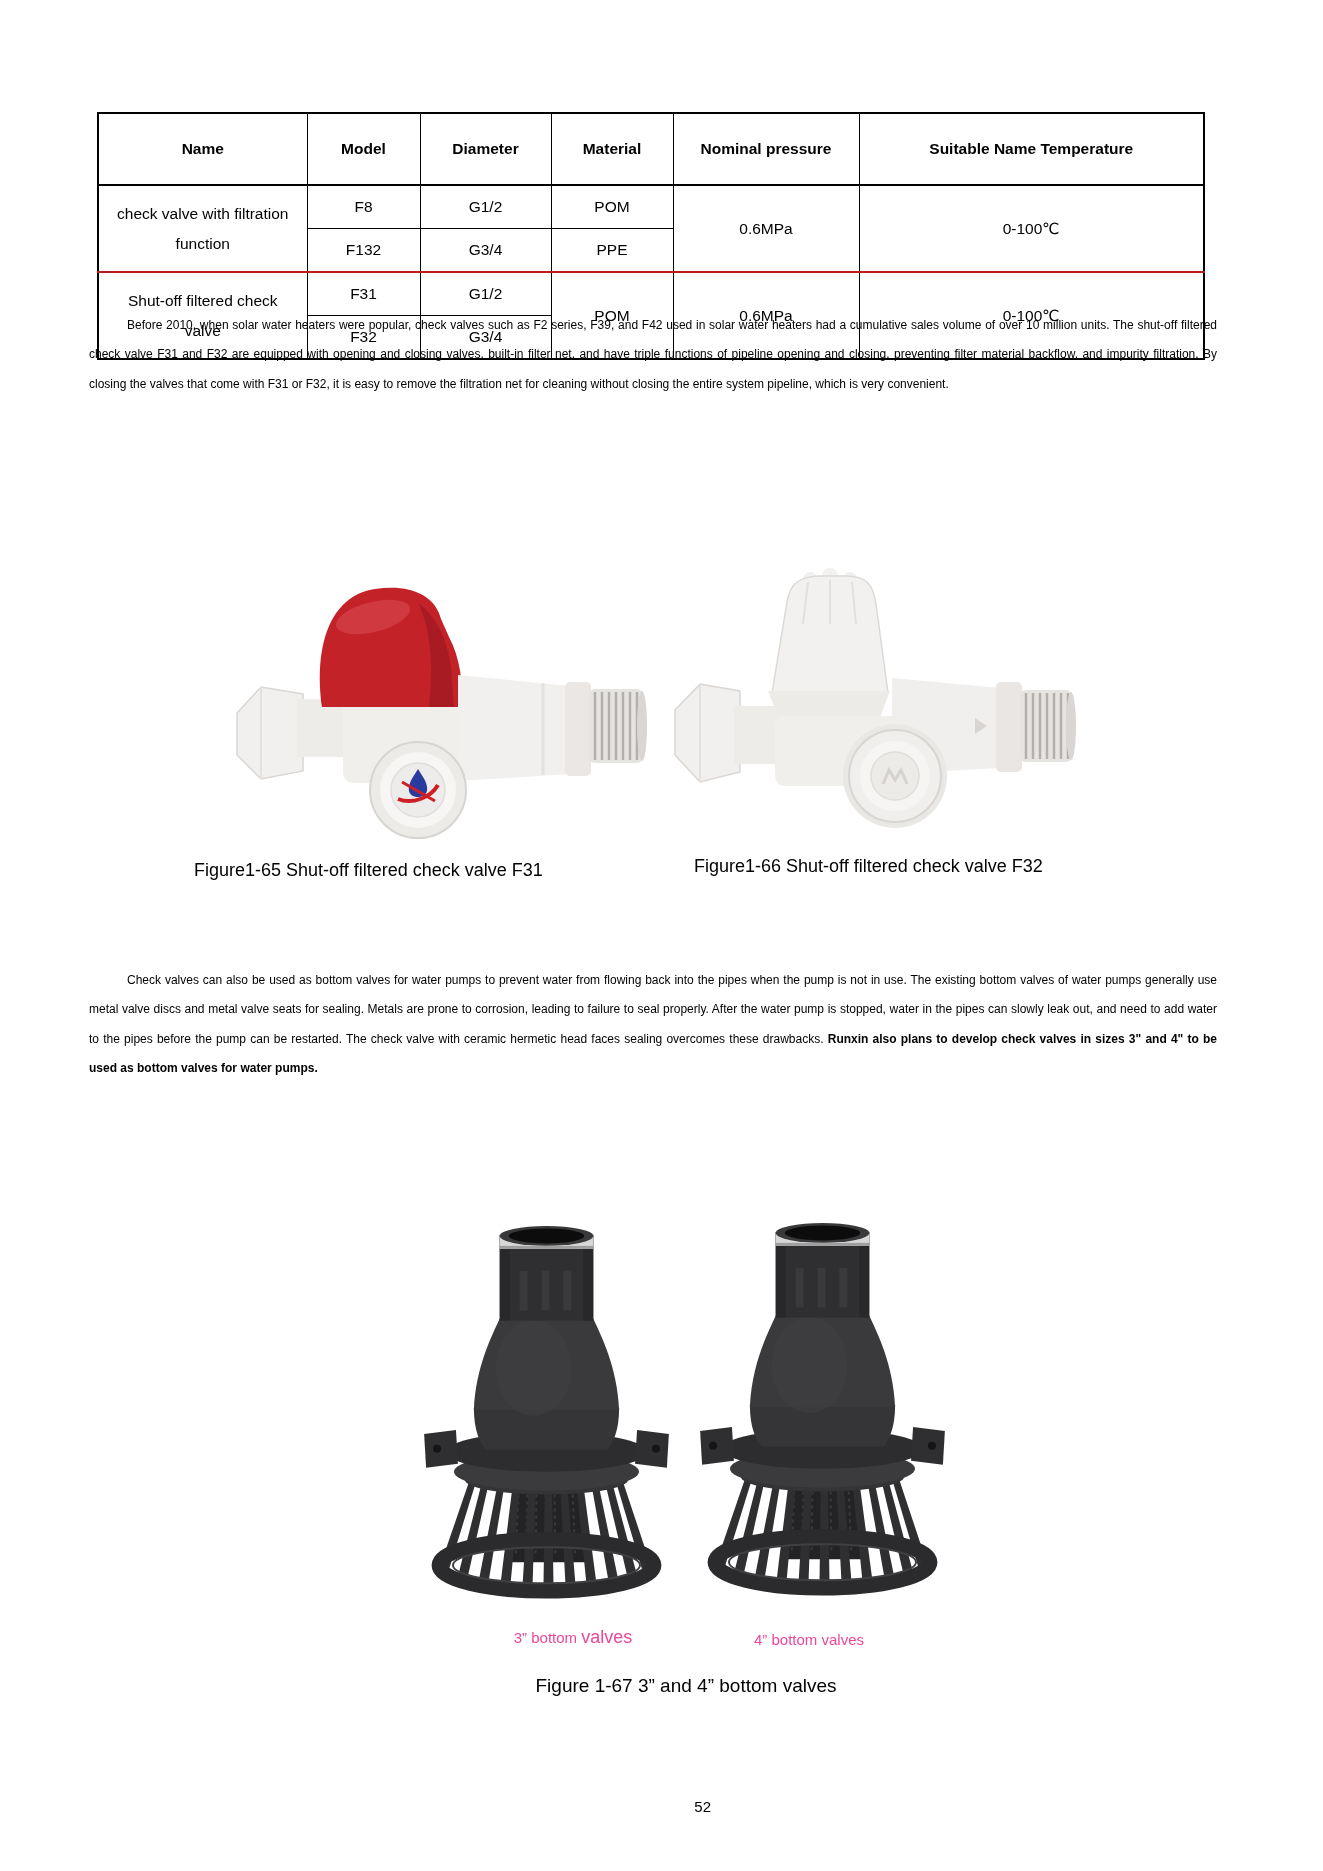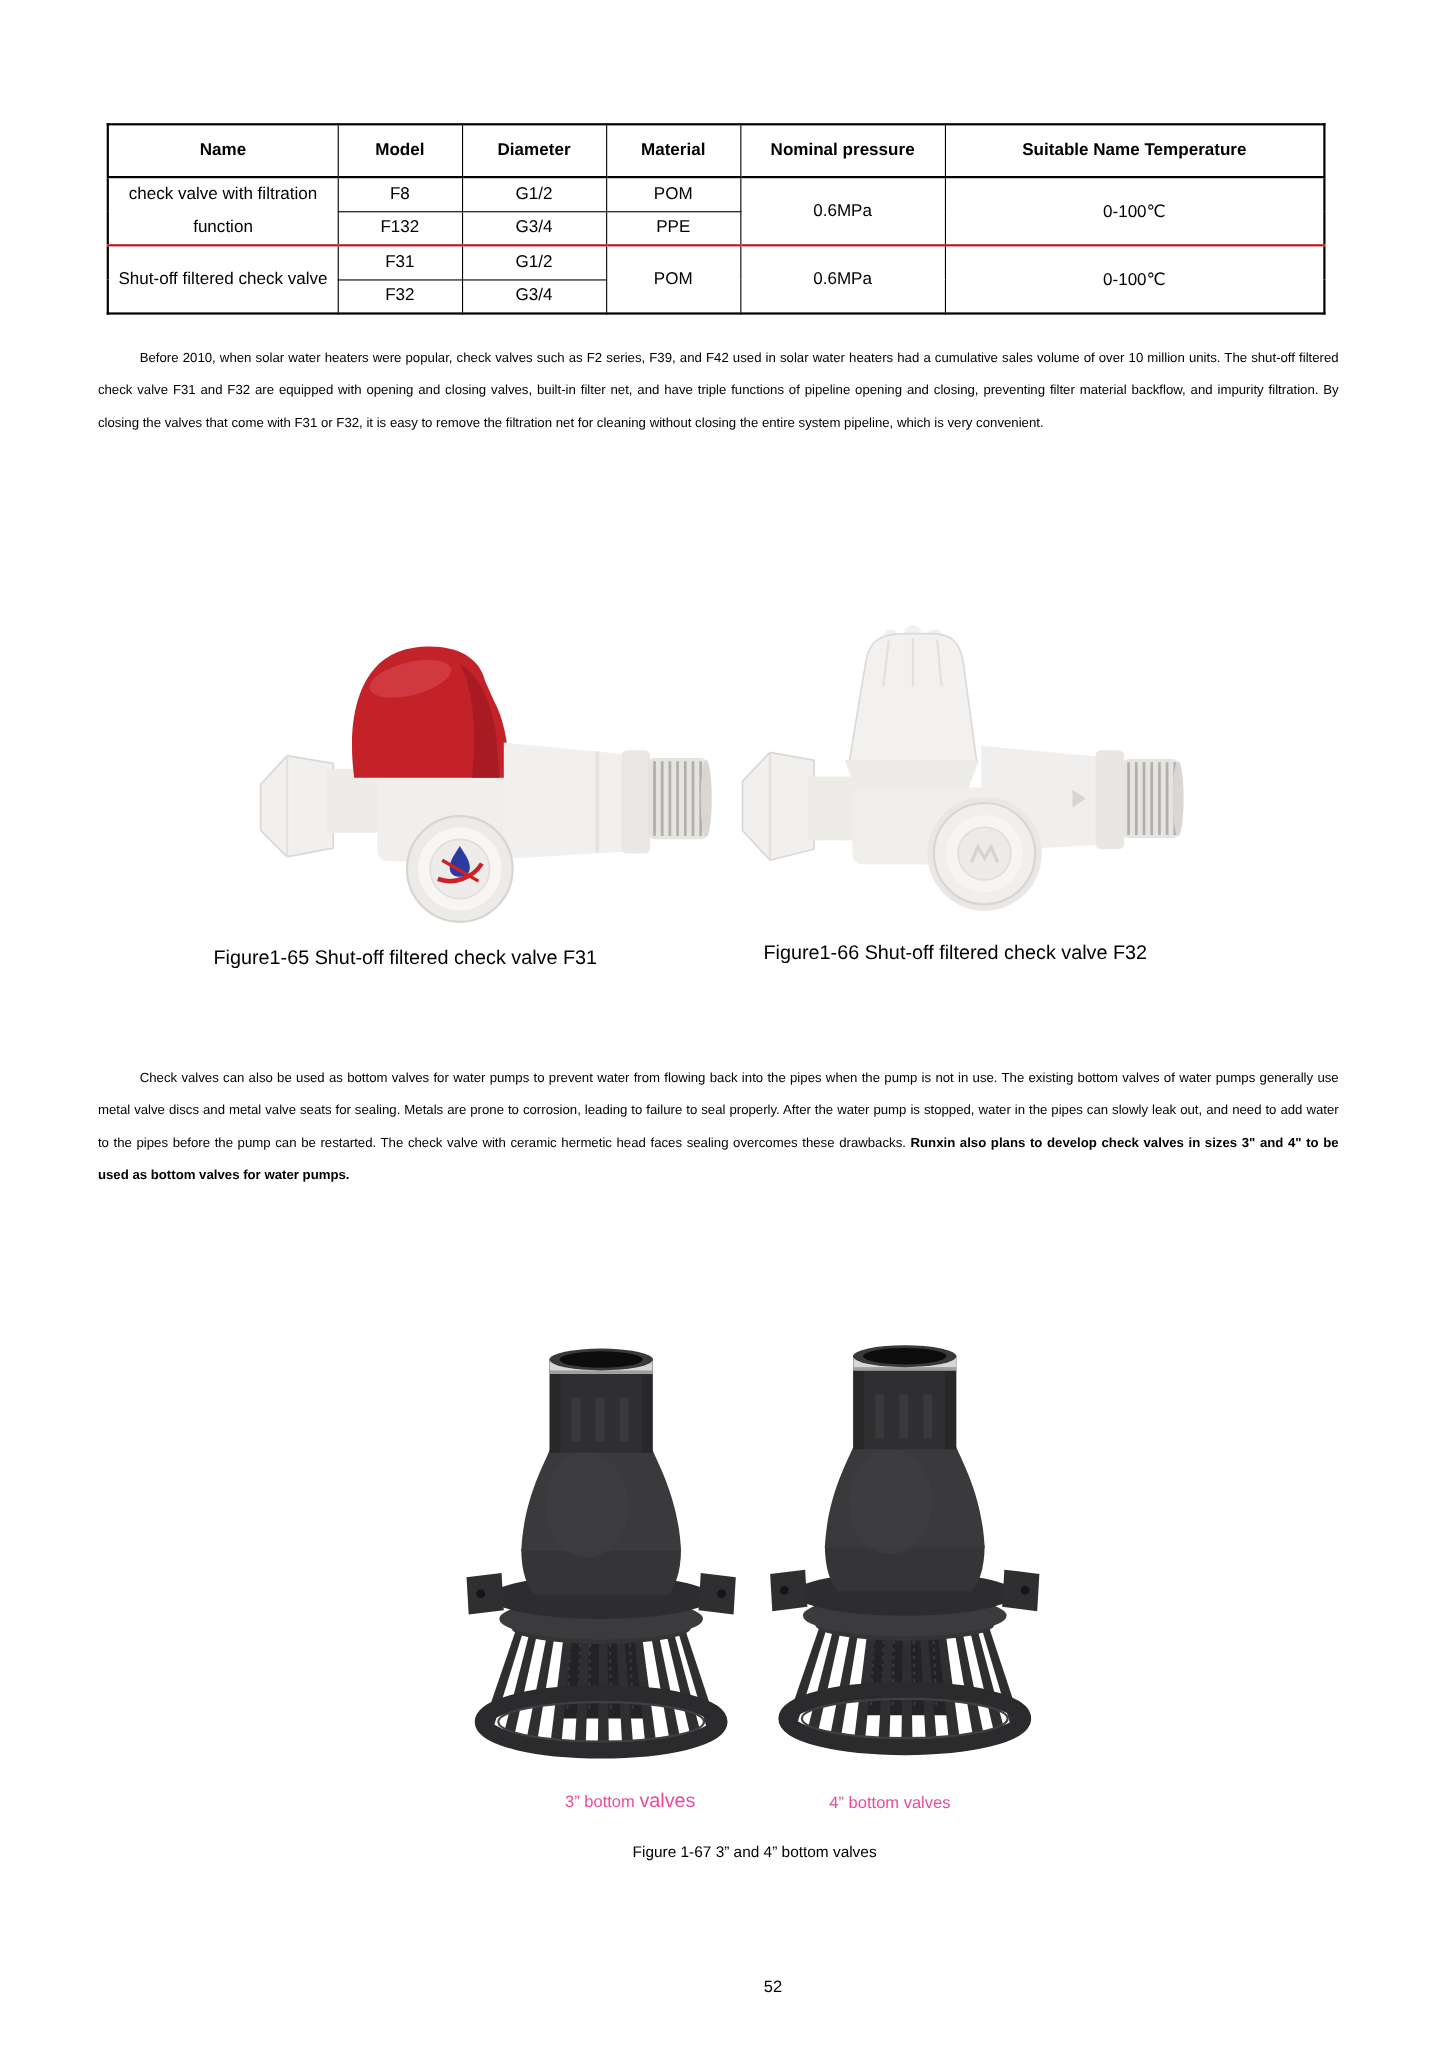--- a/index.html
+++ b/index.html
@@ -9,41 +9,41 @@
     overflow:hidden;
   }
 
   
   table.spec{
     position:absolute;left:97px;top:112px;width:1106px;
     border-collapse:collapse;table-layout:fixed;
     font-size:15.5px;border:2px solid #000;
   }
   table.spec th,table.spec td{
-    border:1px solid #000;text-align:center;vertical-align:middle;padding:0;
+    border:1px solid #000;text-align:center;vertical-align:middle;padding:12px;
   }
   table.spec thead th{height:46px;font-weight:bold;border-bottom:2px solid #000}
   table.spec tr.r{height:31px}
   table.spec tr.group-start td{border-top:2px solid #b91c1c}
   td.namecell{line-height:30px;padding:0 30px}
 
   
   .para{
     position:absolute;left:89px;width:1128px;
     font-size:12px;line-height:29.4px;text-align:justify;text-indent:38px;
   }
   .para b{font-weight:bold}
   .p1{top:299px}
   .p2{top:954px}
 
   
   .cap{position:absolute;font-size:18px;white-space:nowrap}
   .cap65{left:194px;top:860px}
   .cap66{left:694px;top:856px}
-  .fig67{position:absolute;left:426px;top:1675px;width:520px;text-align:center;font-size:14px}
+  .fig67{position:absolute;left:426px;top:1675px;width:520px;text-align:center;font-size:19px}
   .lbl{position:absolute;width:220px;text-align:center;font-size:15px;color:#ec4899}
   .lbl3{left:463px;top:1627px}
   .lbl4{left:699px;top:1631px}
   .lbl .big{font-size:18px}
   .pagenum{position:absolute;left:611px;top:1798px;width:100px;text-align:right;font-size:15px}
 
   
   .svgF31{position:absolute;left:225px;top:575px}
   .svgF32{position:absolute;left:660px;top:560px}
   .svgBVa{position:absolute;left:422px;top:1219px}

